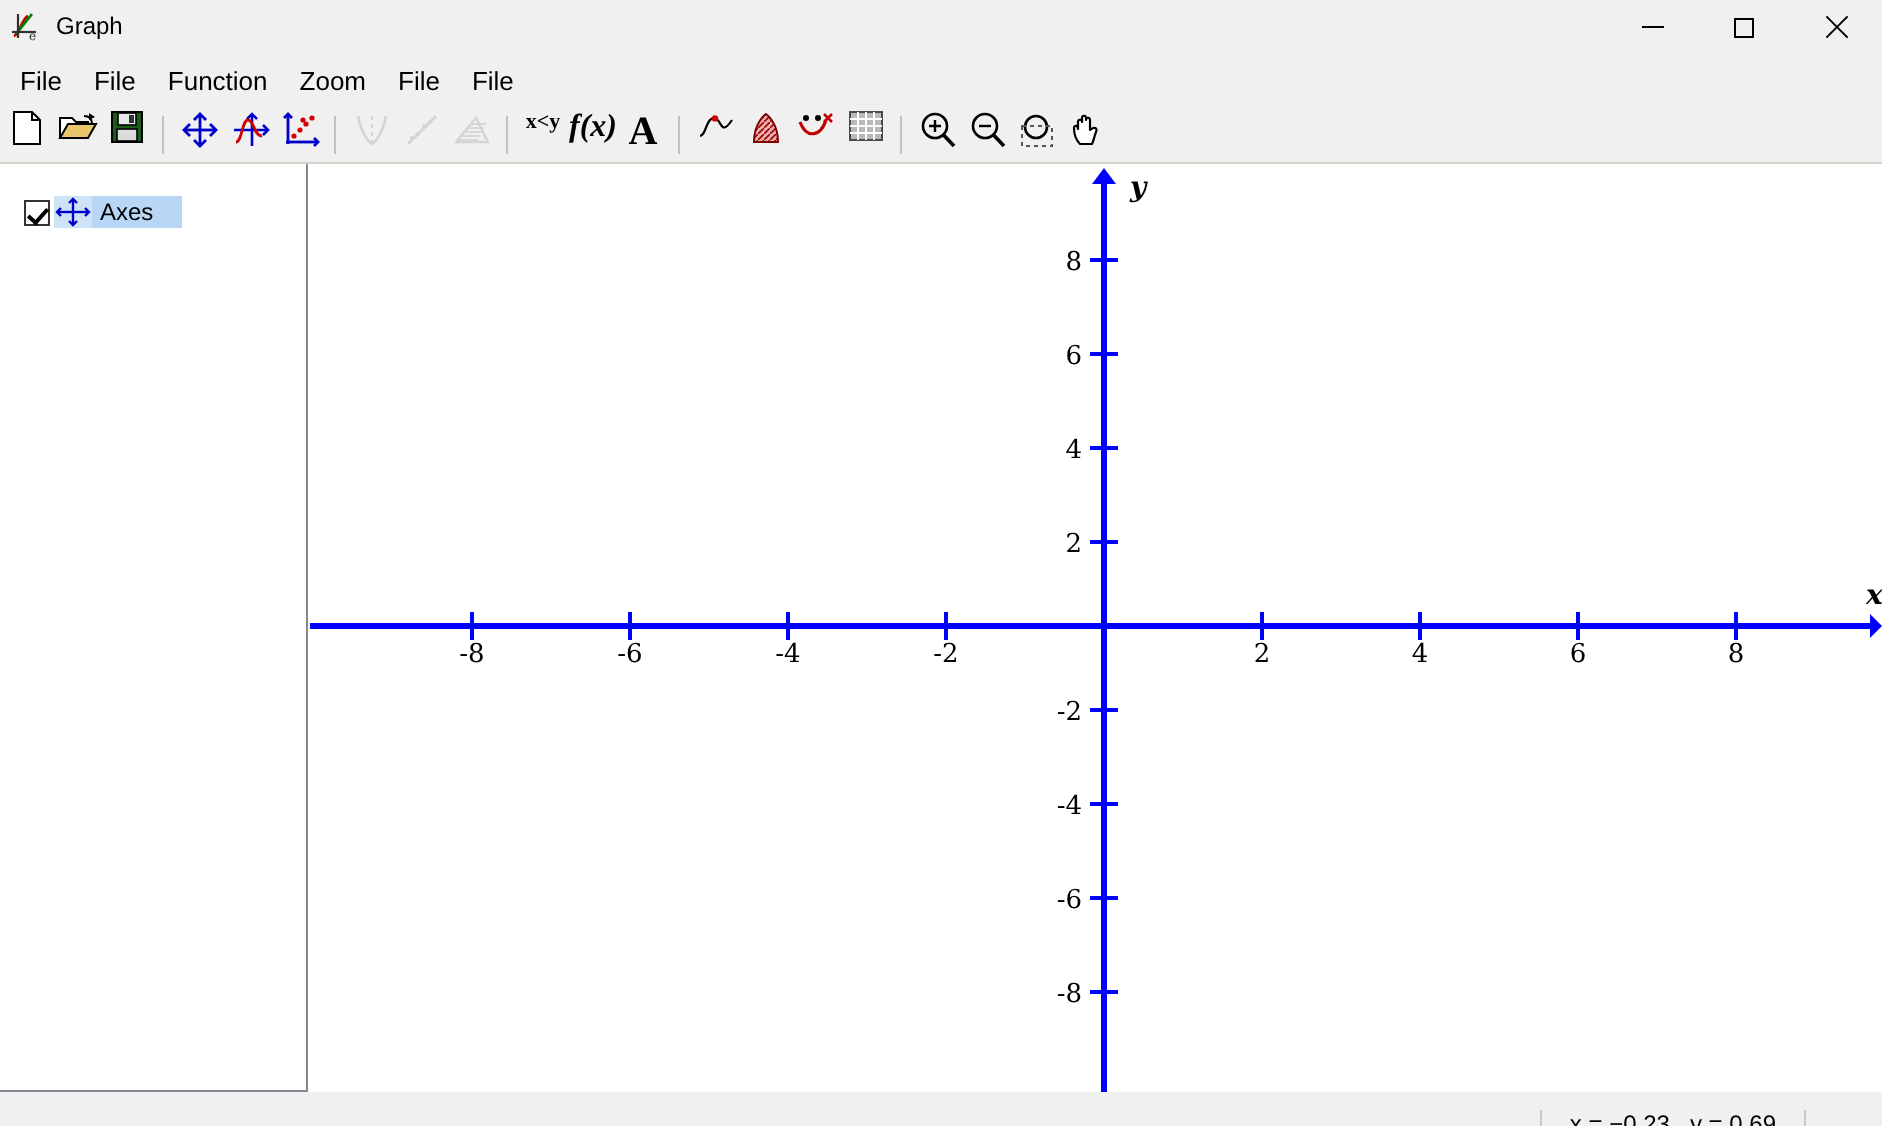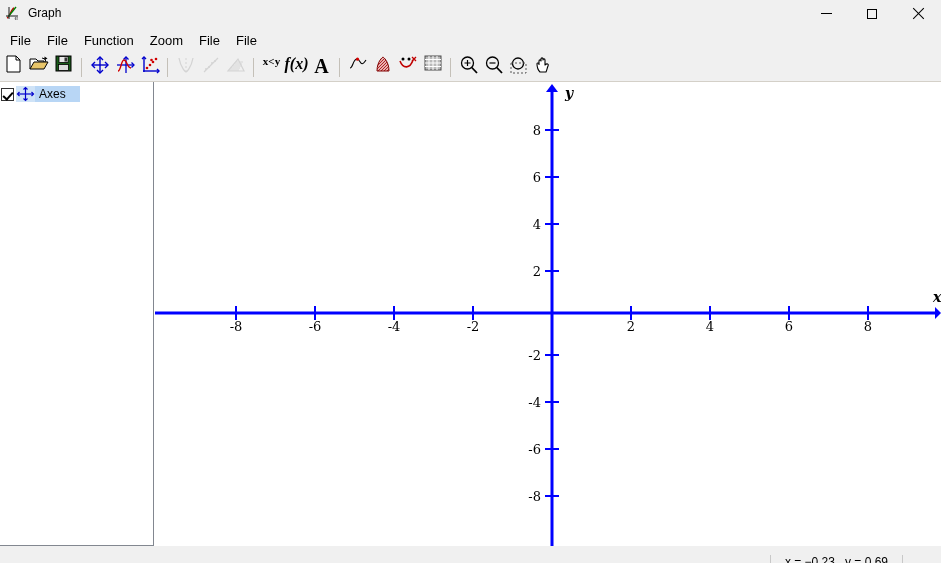--- a/index.html
+++ b/index.html
@@ -106,21 +106,21 @@
   .sidepanel {
     position: absolute; left: 0; top: 82px;
     width: 154px; height: 464px;
     background: #ffffff;
     border-right: 1px solid #828790;
     border-bottom: 1px solid #828790;
     overflow: hidden;
   }
   .tree-row {
     display: flex; align-items: center;
-    height: 18px; margin-top: 3px; padding-left: 1px;
+    height: 18px; margin-top: 15px; padding-left: 12px;
   }
   .tree-check {
     width: 13px; height: 13px;
     border: 1px solid #333;
     background: #fff;
     position: relative; flex: none;
     margin-right: 2px;
     cursor: default;
   }
   .tree-check:after {

